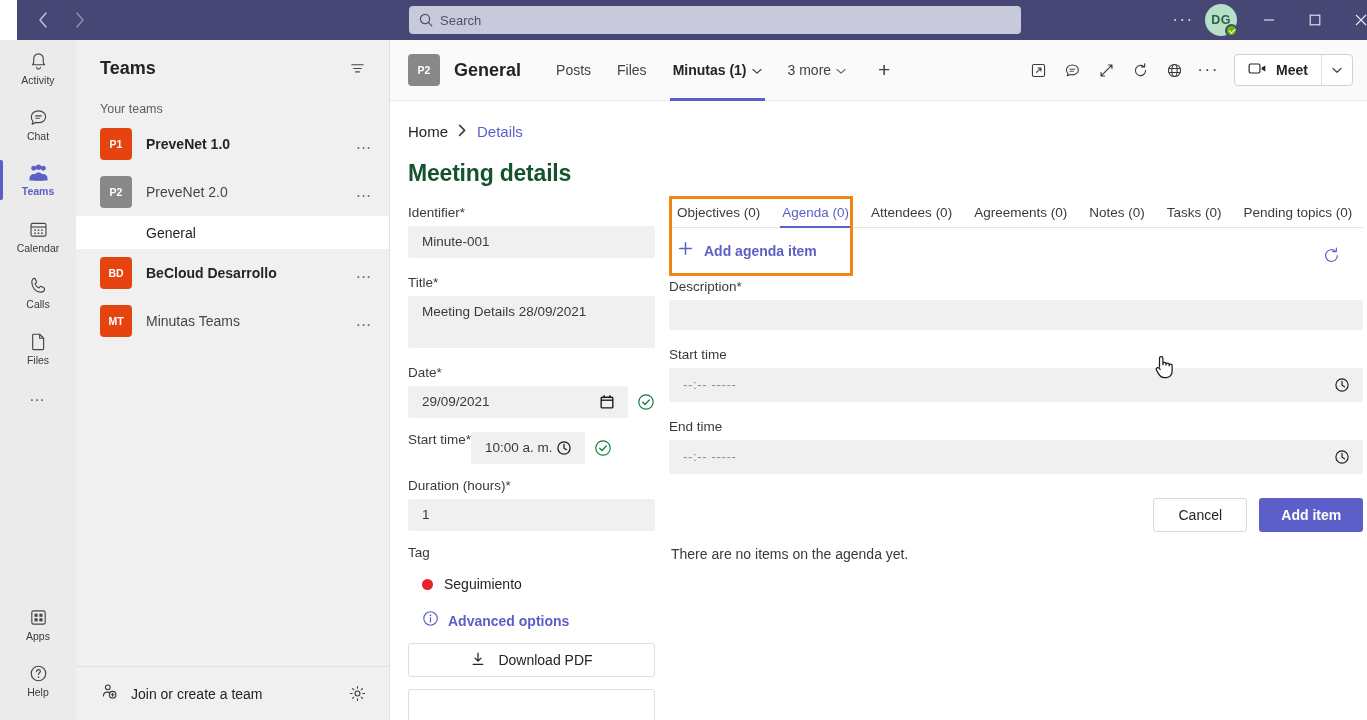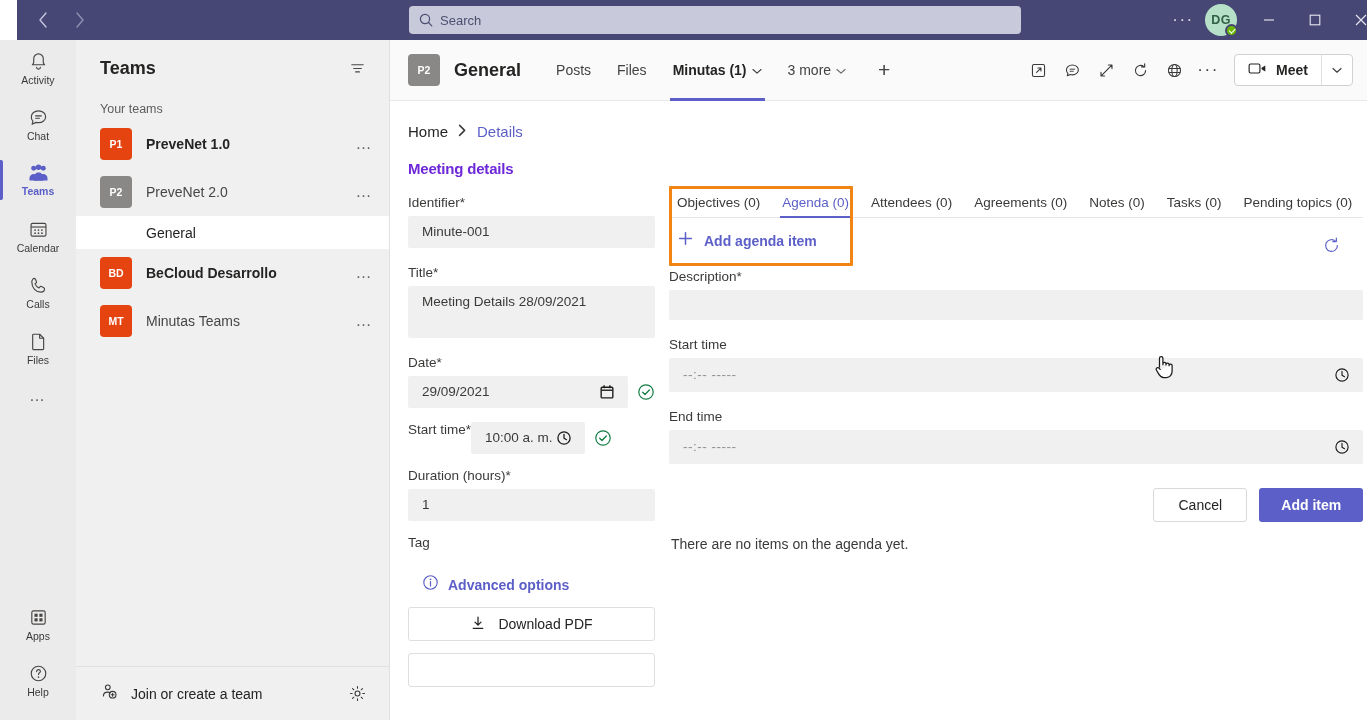--- a/index.html
+++ b/index.html
@@ -150,21 +150,21 @@
   .meetbtn .mb-main { display: flex; align-items: center; gap: 9px; padding: 0 13px; height: 32px; cursor: pointer; }
   .meetbtn .mb-main span { font-size: 14px; font-weight: 700; color: #252423; }
   .meetbtn .mb-caret { width: 31px; height: 32px; display:flex; align-items:center; justify-content:center; border-left: 1px solid #e0e0e0; cursor: pointer; }
 
   
   #appbody { position: relative; height: 619px; overflow: hidden; padding: 0; }
   #breadcrumb { display: flex; align-items: center; gap: 10px; padding: 22px 0 0 18px; }
   #breadcrumb .bc { font-size: 15px; color: #242424; cursor: pointer; }
   #breadcrumb .bc.link { color: #5b5fc7; }
   #breadcrumb .sep { color: #4a4a4a; font-size: 13px; }
-  #pagetitle { font-size: 15px; font-weight: 700; color: #6d28d9; padding: 20px 0 0 18px; letter-spacing: -.2px; }
+  #pagetitle { font-size: 23px; font-weight: 700; color: #14532d; padding: 20px 0 0 18px; letter-spacing: -.2px; }
 
   .cols { display: flex; padding: 18px 0 0 0; }
   .colL { width: 265px; padding-left: 18px; flex: 0 0 265px; }
   .colR { flex: 1; padding: 0 22px 0 14px; position: relative; }
 
   .flabel { font-size: 13.5px; color: #3b3a39; margin-bottom: 6px; }
   .finput {
     background: #f0f0f0; border: none; border-bottom: 1px solid transparent;
     height: 32px; display: flex; align-items: center; padding: 0 10px 0 14px;
     font-size: 13.5px; color: #3b3a39; border-radius: 2px; cursor: text;
@@ -583,20 +583,24 @@
 
         <div class="fgroup tight">
           <div class="flabel">Duration (hours)*</div>
           <div class="finput">
             <span class="fval">1</span>
           </div>
         </div>
 
         <div>
           <div class="flabel">Tag</div>
+          <div class="tagrow">
+            <span class="tagdot"></span>
+            <span class="tagname">Seguimiento</span>
+          </div>
         </div>
 
         <div class="advrow">
           <span>
             <svg width="17" height="17" viewBox="0 0 18 18" fill="none">
                 <circle cx="9" cy="9" r="7.1" stroke="#5b5fc7" stroke-width="1.2"></circle>
                 <circle cx="9" cy="5.6" r=".95" fill="#5b5fc7"></circle>
                 <path d="M9 8.1v4.6" stroke="#5b5fc7" stroke-width="1.3" stroke-linecap="round"></path>
               </svg>
           </span>

